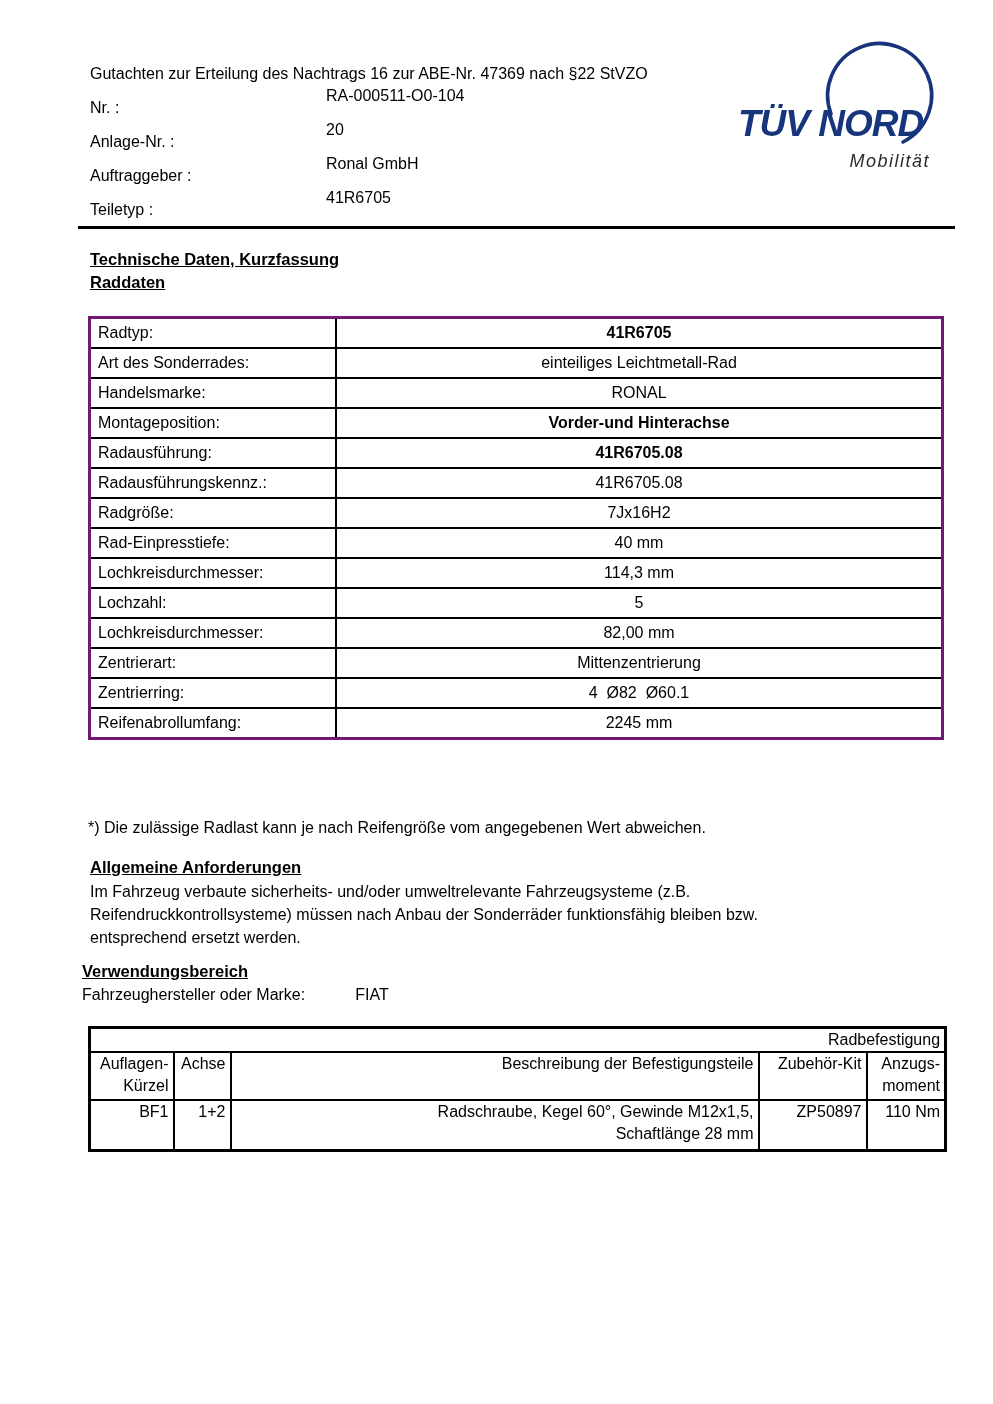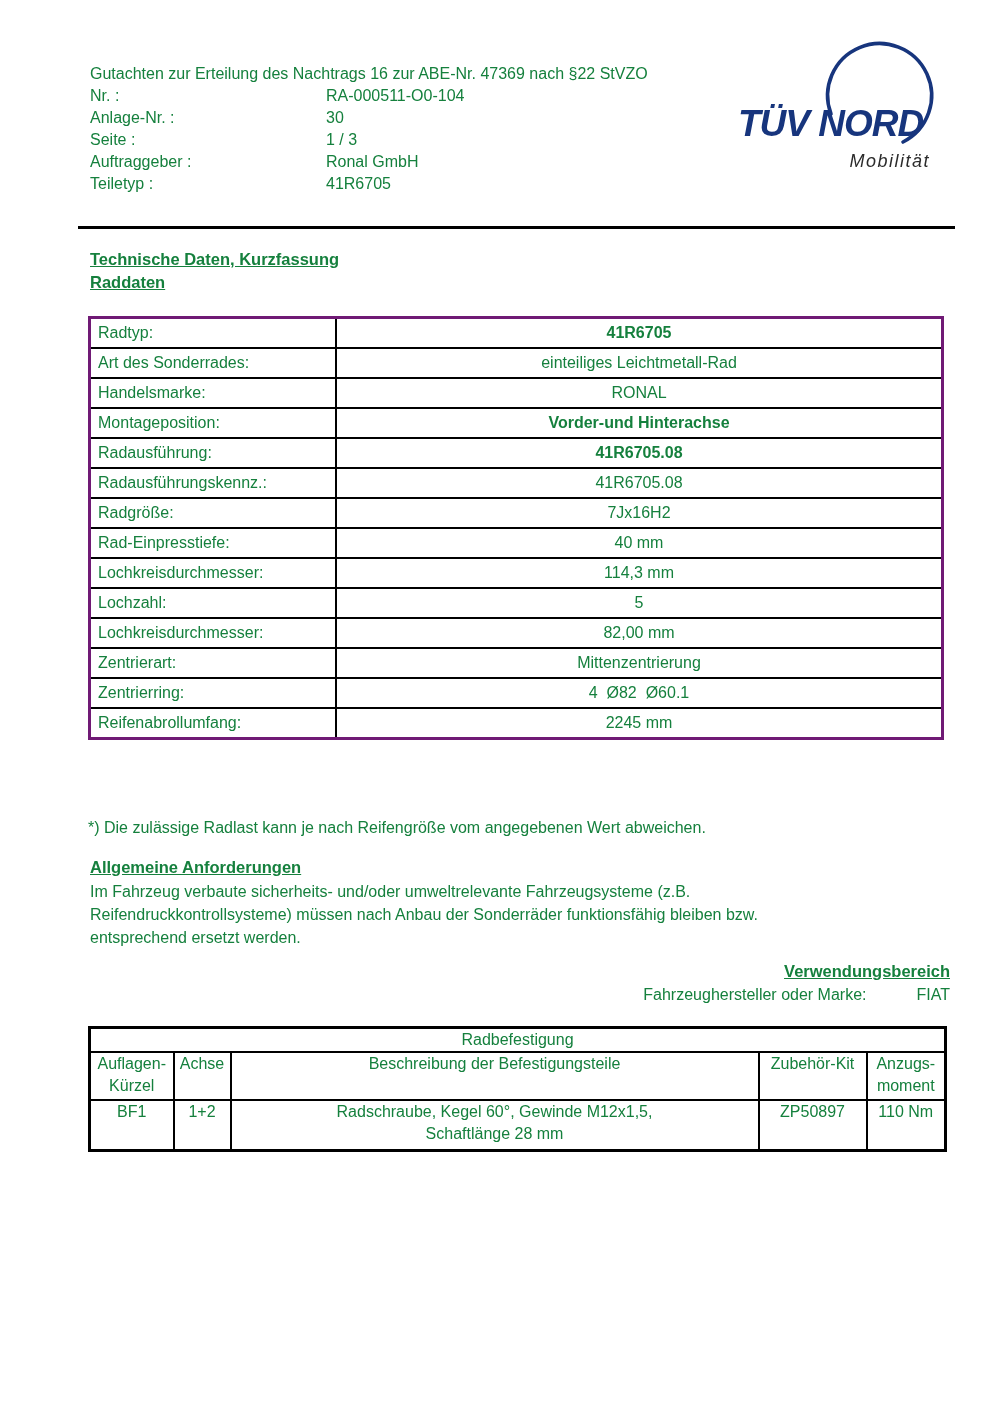--- a/index.html
+++ b/index.html
@@ -1,55 +1,55 @@
 <!DOCTYPE html>
 <html><head>
 <meta charset="utf-8">
 <style>
   html,body{margin:0;padding:0;background:#e8e8e8;}
   .page{
     position:relative;
     width:993px;height:1404px;
     background:#ffffff;
     font-family:"Liberation Sans", sans-serif;
-    color:#15803d;
+    color:#000000;
     overflow:hidden;
     margin:0 auto;
   }
   
   .header-block{position:absolute;left:90px;top:63px;font-size:16px;line-height:22px;}
   .header-title{white-space:nowrap;}
   .hdr-row{display:flex;}
-  .hdr-label{display:inline-block;width:236px;}
+  .hdr-label{display:inline-block;width:236px;margin-top:12px;}
   .logo{position:absolute;top:28px;right:43px;width:210px;height:152px;margin-left:33px;}
   
   .rule{position:absolute;left:78px;top:226px;width:877px;height:3px;background:#000;}
   
   .sec-heading{font-weight:bold;font-size:16.5px;text-decoration:underline;line-height:23px;}
   .tech-block{position:absolute;left:90px;top:248px;}
   
   .main-table-wrap{position:absolute;left:88px;top:316px;}
   table{border-collapse:collapse;table-layout:fixed;}
   .main-table{width:856px;border:3px solid #701a75;}
   .main-table td{border:2px solid #000;font-size:16px;height:28px;padding:0 7px;vertical-align:middle;}
   .main-table td.lbl{width:230px;text-align:left;}
   .main-table td.val{text-align:center;}
   .bold{font-weight:bold;}
   .footnote{position:absolute;left:88px;top:819px;font-size:16px;}
   
   .allg-block{position:absolute;left:90px;top:856px;width:860px;}
   .body-text{font-size:16px;line-height:23px;white-space:pre-line;margin-top:1px;}
-  .verw-block{position:absolute;left:90px;top:960px;width:860px;text-align:right;}
+  .verw-block{position:absolute;left:82px;top:960px;width:860px;}
   .verw-line{font-size:16px;line-height:23px;}
   .verw-value{margin-left:50px;}
   
   .fix-table-wrap{position:absolute;left:88px;top:1026px;}
   .fix-table{width:856px;border:3px solid #000;}
   .fix-table th,.fix-table td{
-    border:2px solid #000;font-size:16px;font-weight:normal;text-align:center;
+    border:2px solid #000;font-size:16px;font-weight:normal;text-align:right;
     vertical-align:top;padding:0 4px;white-space:pre-line;line-height:22px;
   }
   .fix-table .title-cell{height:21px;}
   .fix-table .hdr-cell{height:46px;}
   .fix-table .data-row td{height:48px;}
   .col-kuerzel{width:84px;}
   .col-achse{width:57px;}
   .col-beschr{width:528px;}
   .col-kit{width:108px;}
   .col-moment{width:79px;}
@@ -62,25 +62,21 @@
 <div class="page">
 
   <div class="header-block">
     <div class="header-title">Gutachten zur Erteilung des Nachtrags 16 zur ABE-Nr. 47369 nach §22 StVZO</div>
     <div class="hdr-row">
       <span class="hdr-label">Nr. :</span>
       <span>RA-000511-O0-104</span>
     </div>
     <div class="hdr-row">
       <span class="hdr-label">Anlage-Nr. :</span>
-      <span>30</span>
-    </div>
-    <div class="hdr-row">
-      <span class="hdr-label">Seite :</span>
-      <span>1 / 3</span>
+      <span>20</span>
     </div>
     <div class="hdr-row">
       <span class="hdr-label">Auftraggeber :</span>
       <span>Ronal GmbH</span>
     </div>
     <div class="hdr-row">
       <span class="hdr-label">Teiletyp :</span>
       <span>41R6705</span>
     </div>
   </div>

